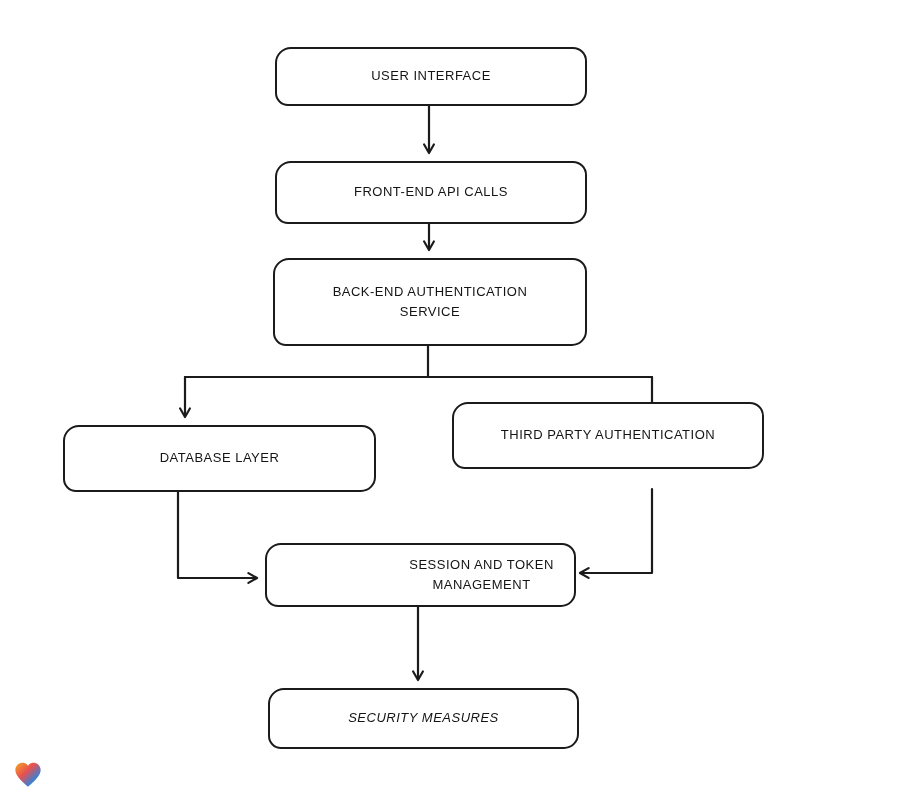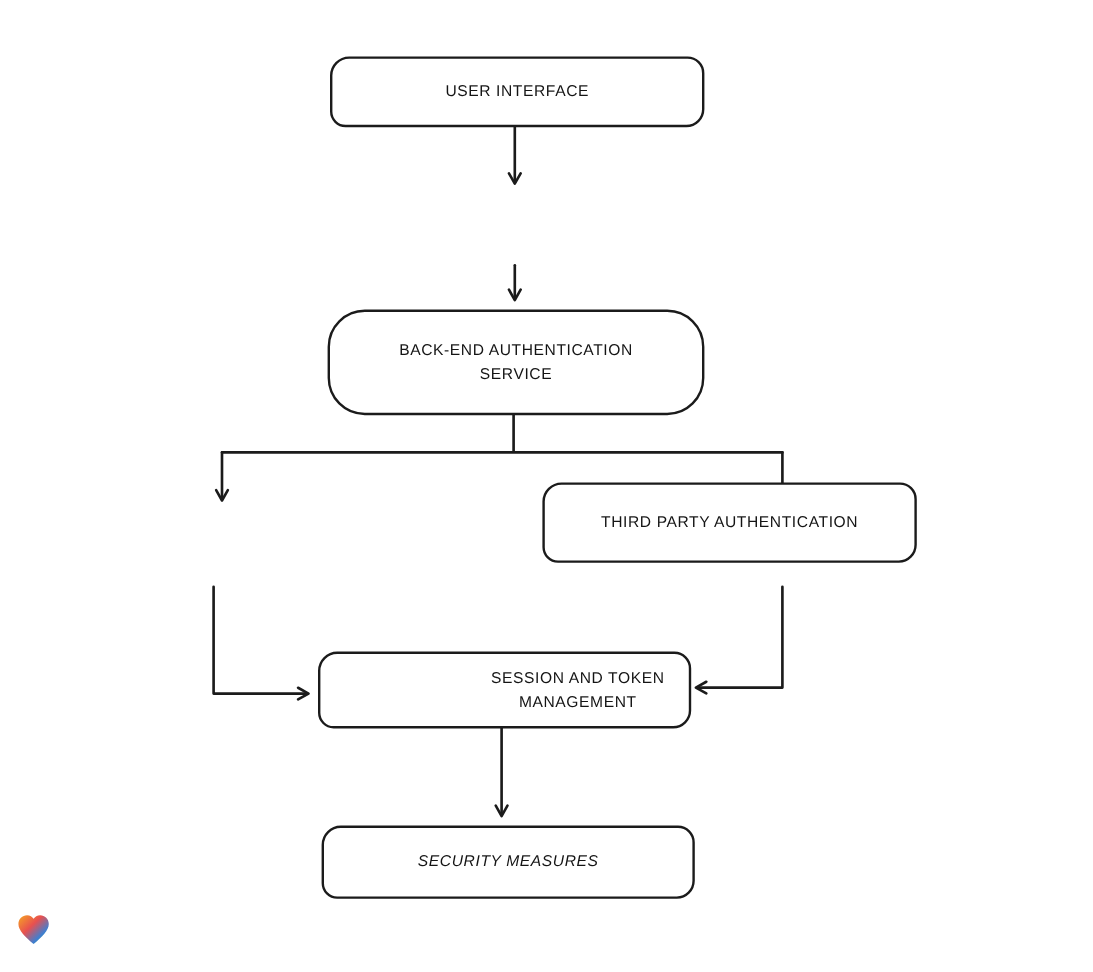--- a/index.html
+++ b/index.html
@@ -35,21 +35,21 @@
     color: #141414;
     font-size: 13px;
     font-weight: 500;
     letter-spacing: 0.5px;
     text-transform: uppercase;
   }
   .node .lbl { line-height: 1.55; display: block; }
 
   #n-user      { left: 275px; top: 47px;  width: 308px; height: 55px; }
   #n-frontend  { left: 275px; top: 161px; width: 308px; height: 59px; }
-  #n-backend   { left: 273px; top: 258px; width: 310px; height: 84px; border-radius: 31px; }
+  #n-backend   { left: 273px; top: 258px; width: 310px; height: 84px; }
   #n-backend .lbl { max-width: 232px; }
   #n-database  { left: 63px;  top: 425px; width: 309px; height: 63px; }
   #n-thirdparty{ left: 452px; top: 402px; width: 308px; height: 63px; }
   #n-session   { left: 265px; top: 543px; width: 307px; height: 60px; justify-content: flex-end; }
   #n-session .lbl { max-width: 185px; }
   #n-security  { left: 268px; top: 688px; width: 307px; height: 57px; font-style: italic; }
 
   .logo {
     position: absolute;
     left: 13px;
@@ -78,25 +78,31 @@
       <path d="M178 489 L178 578 L256 578" marker-end="url(#arrow)"></path>
       <path d="M652 489 L652 573 L581 573" marker-end="url(#arrow)"></path>
       <path d="M418 604 L418 679" marker-end="url(#arrow)"></path>
     </g>
   </svg>
 
   <div class="node" id="n-user">
     <span class="lbl">USER INTERFACE</span>
   </div>
 
+  <div class="node" id="n-frontend">
+    <span class="lbl">FRONT-END API CALLS</span>
+  </div>
 
   <div class="node" id="n-backend">
     <span class="lbl">BACK-END AUTHENTICATION SERVICE</span>
   </div>
 
+  <div class="node" id="n-database">
+    <span class="lbl">DATABASE LAYER</span>
+  </div>
 
   <div class="node" id="n-thirdparty">
     <span class="lbl">THIRD PARTY AUTHENTICATION</span>
   </div>
 
   <div class="node" id="n-session">
     <span class="lbl">SESSION AND TOKEN MANAGEMENT</span>
   </div>
 
   <div class="node" id="n-security">

